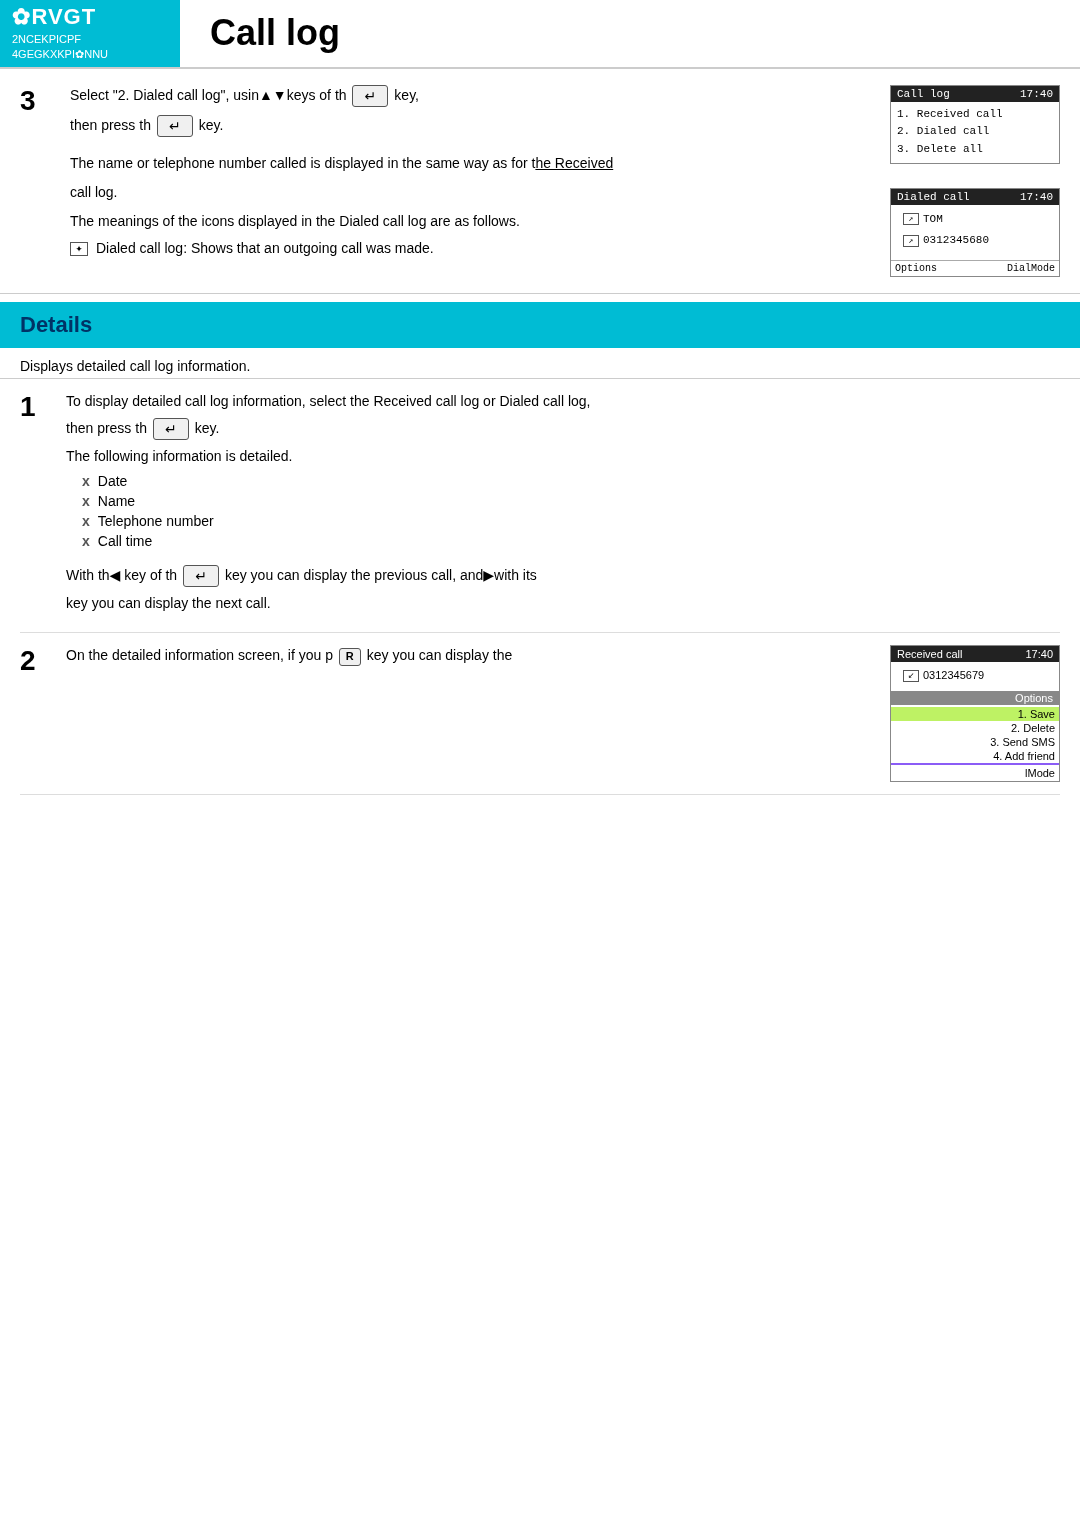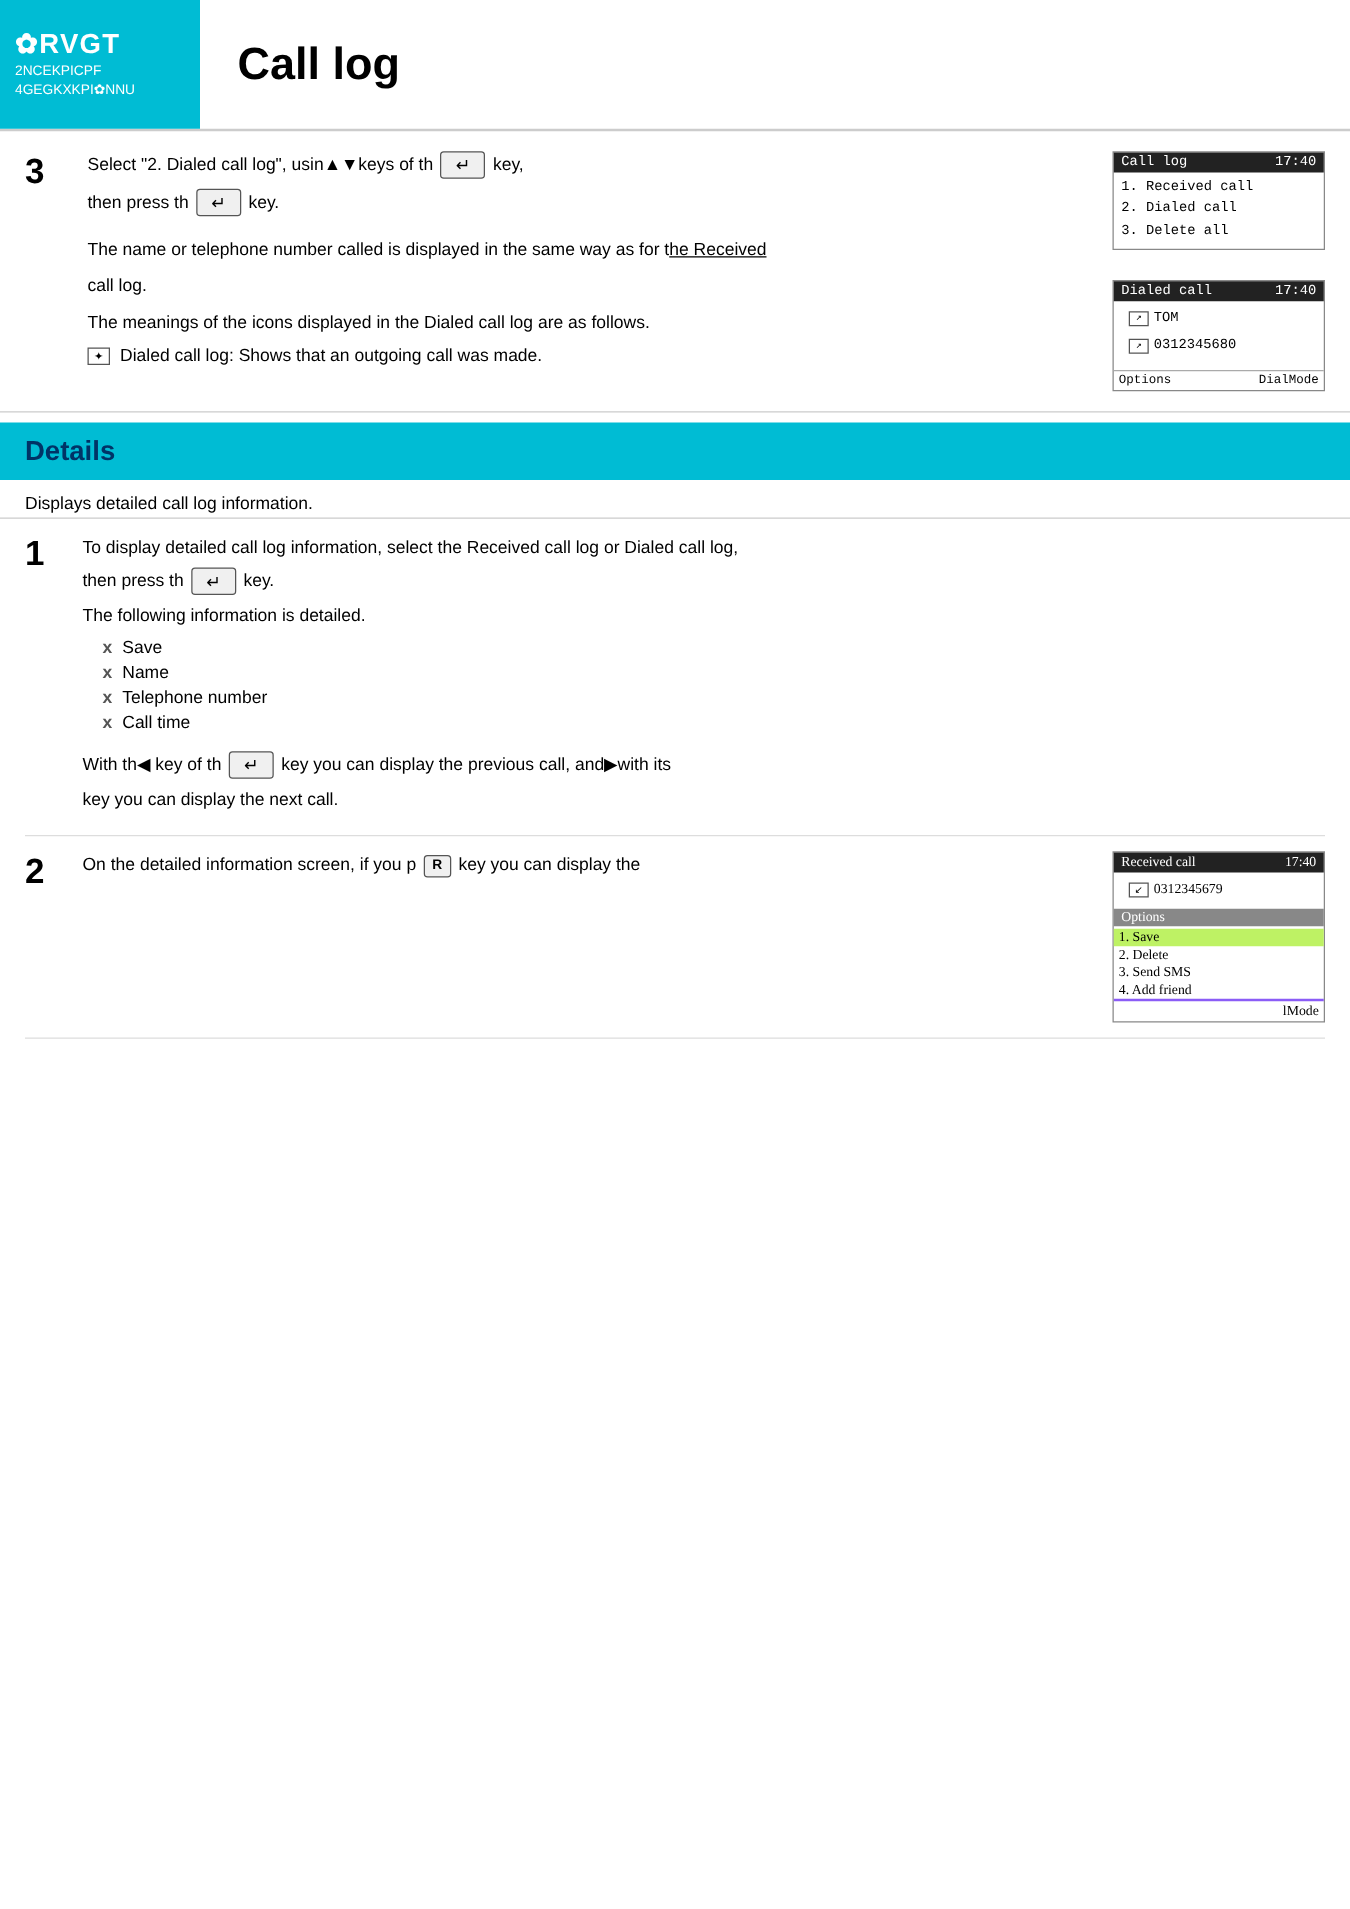--- a/index.html
+++ b/index.html
@@ -13,22 +13,22 @@
     }
 
     
     .header {
       display: flex;
       align-items: stretch;
       border-bottom: 2px solid #ccc;
     }
     .header-left {
       background: #00bcd4;
-      width: 160px;
-      padding: 22px 12px;
+      width: 180px;
+      padding: 4px 12px;
       display: flex;
       flex-direction: column;
       justify-content: center;
     }
     .header-brand {
       font-size: 22px;
       font-weight: bold;
       color: #fff;
       letter-spacing: 1px;
     }
@@ -212,22 +212,23 @@
     }
 
     
     .phone-panel2 {
       width: 170px;
       flex-shrink: 0;
     }
     .phone-screen3 {
       border: 1px solid #888;
       font-size: 11px;
-      font-family: Liberation Serif, serif;
+      font-family: Liberation Sans, sans-serif;
       background: #fff;
+      text-align: right;
     }
     .phone-screen3 .ps3-header {
       background: #222;
       color: #fff;
       display: flex;
       justify-content: space-between;
       padding: 2px 6px;
       font-size: 11px;
     }
     .ps3-body {
@@ -354,21 +355,21 @@
       <p>To display detailed call log information, select the Received call log or Dialed call log,</p>
       <p>
         <span>then press th</span>
         <span class="key-icon-enter">↵</span>
         <span> key.</span>
       </p>
       <p>The following information is detailed.</p>
 
       <div class="list-item-x">
         <span class="x-marker">x</span>
-        <span>Save</span>
+        <span>Date</span>
       </div>
       <div class="list-item-x">
         <span class="x-marker">x</span>
         <span>Name</span>
       </div>
       <div class="list-item-x">
         <span class="x-marker">x</span>
         <span>Telephone number</span>
       </div>
       <div class="list-item-x">

